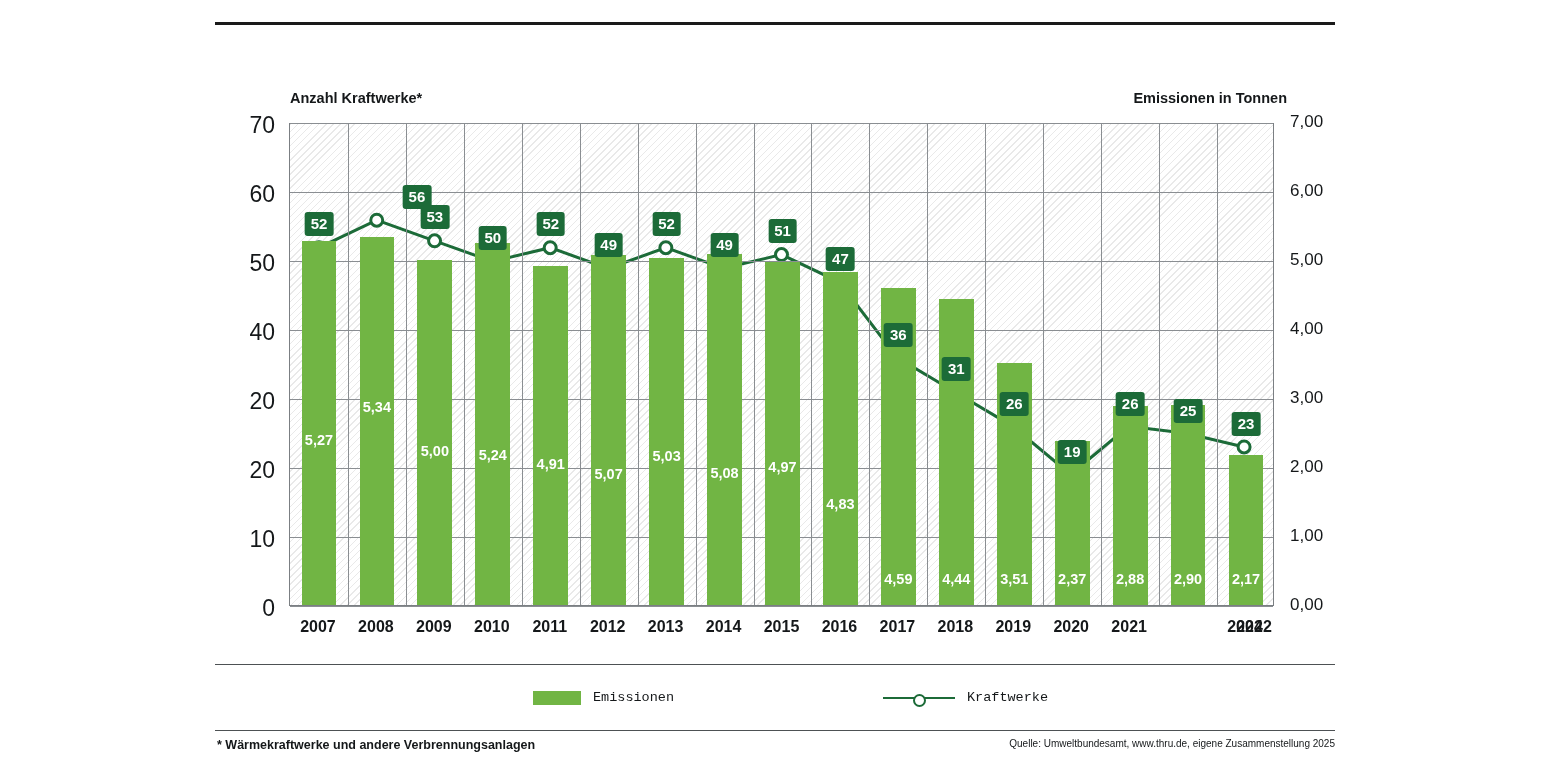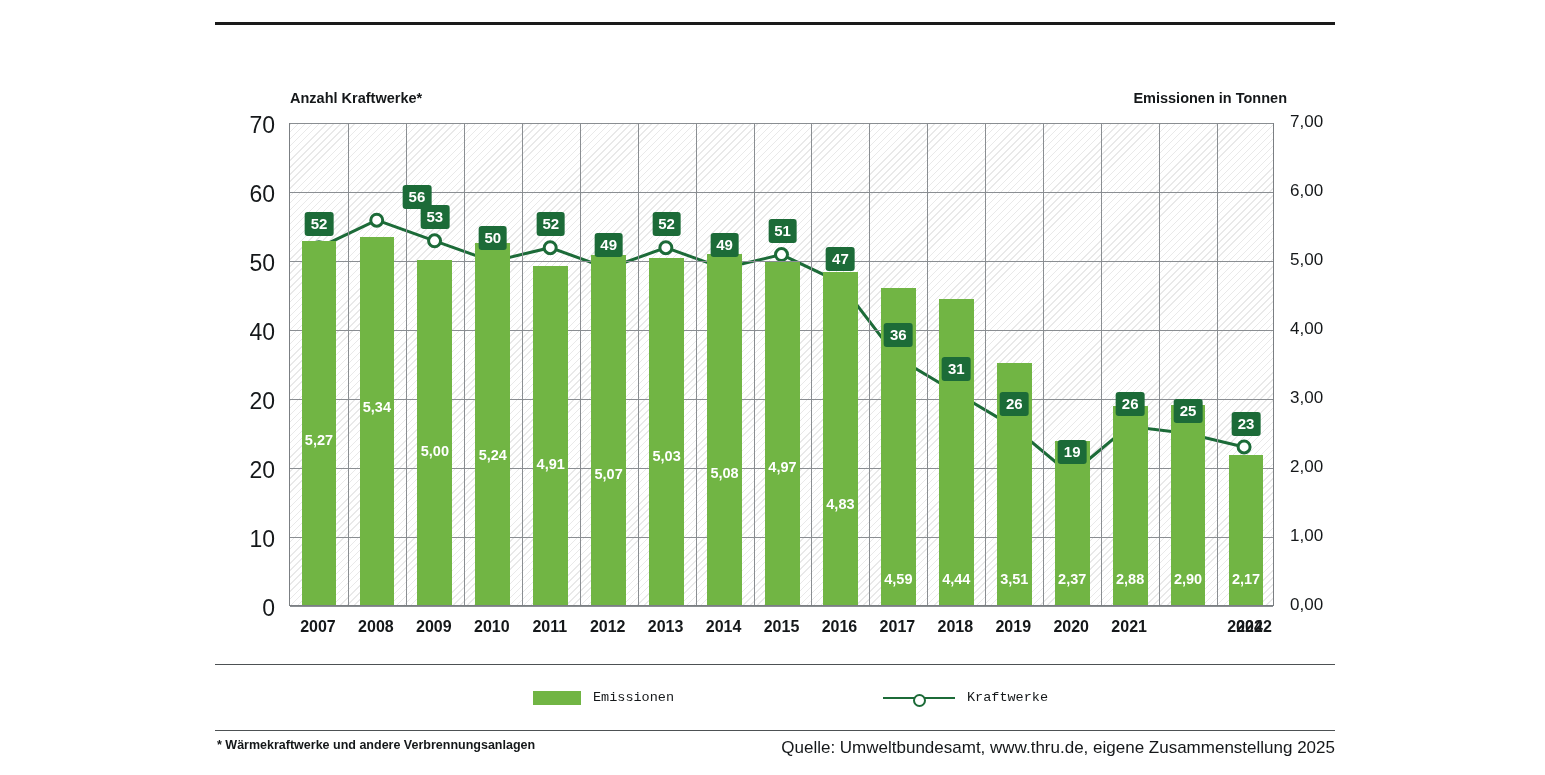--- a/index.html
+++ b/index.html
@@ -220,21 +220,21 @@
     top: 738px;
     font-size: 12.5px;
     font-weight: bold;
     color: #15181a;
     white-space: nowrap;
   }
   .source {
     position: absolute;
     right: 210px;
     top: 738px;
-    font-size: 17px;
+    font-size: 10px;
     color: #15181a;
     white-space: nowrap;
   }
 </style>
 </head>
 <body>
 
 <div id="page">
 
   <div class="top-rule"></div>

